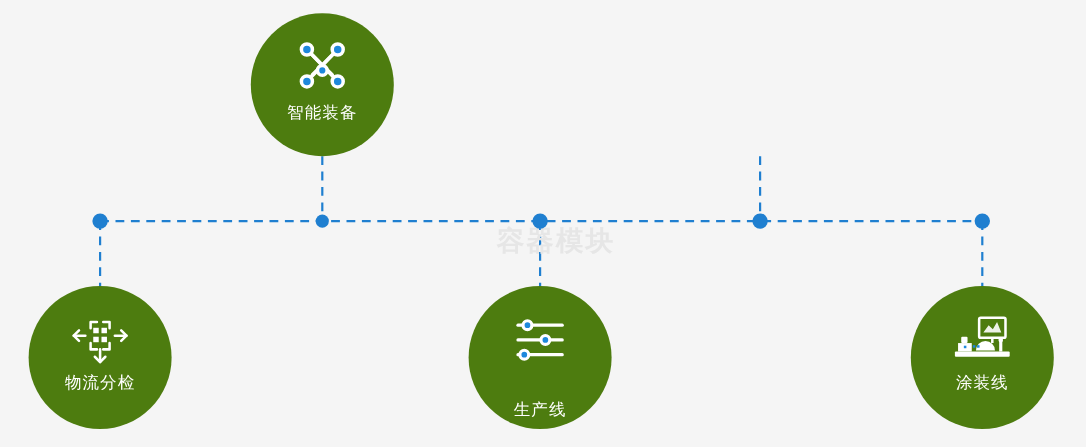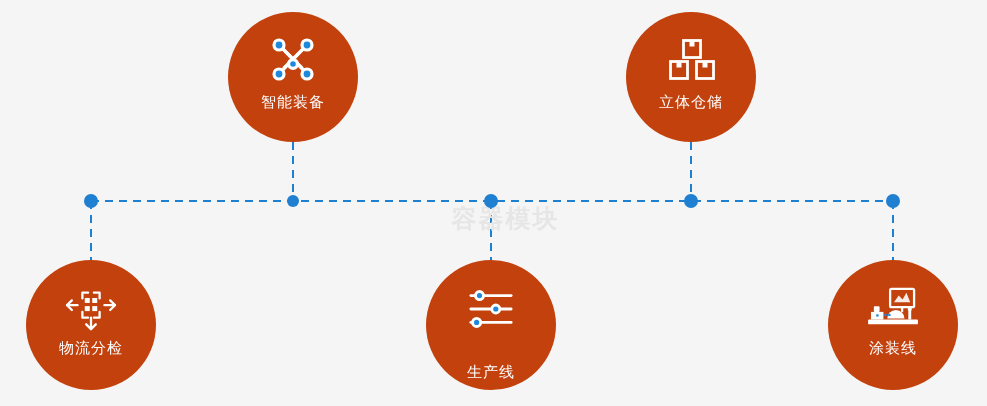--- a/index.html
+++ b/index.html
@@ -52,21 +52,21 @@
     background: #1f7fd0;
     transform: translate(-50%, -50%);
   }
 
   
   .node {
     position: absolute;
     width: 130px;
     height: 130px;
     border-radius: 50%;
-    background: #c2410c;
+    background: #4d7c0f;
     transform: translate(-50%, -50%);
     display: flex;
     flex-direction: column;
     align-items: center;
     justify-content: flex-start;
     box-sizing: border-box;
   }
   .node.up   { padding-top: 22px; }
   .node.down { padding-top: 26px; }
 
@@ -127,35 +127,20 @@
         <circle cx="12" cy="11" r="5"></circle>
         <circle cx="40" cy="11" r="5"></circle>
         <circle cx="12" cy="40" r="5"></circle>
         <circle cx="40" cy="40" r="5"></circle>
         <circle cx="26" cy="30" r="4.4"></circle>
       </g>
     </svg>
     <div class="node-label">智能装备</div>
   </div>
 
-  <div class="node up" style="left:691px; top:77px;">
-    <svg class="node-icon" viewBox="0 0 52 52">
-      <g fill="none" stroke="#ffffff" stroke-width="2.8">
-        <rect x="18.5" y="6.5" width="17" height="17"></rect>
-        <rect x="5.5" y="27.5" width="17" height="17"></rect>
-        <rect x="31.5" y="27.5" width="17" height="17"></rect>
-      </g>
-      <g fill="#ffffff">
-        <rect x="24.5" y="6.5" width="5" height="6"></rect>
-        <rect x="11.5" y="27.5" width="5" height="6"></rect>
-        <rect x="37.5" y="27.5" width="5" height="6"></rect>
-      </g>
-    </svg>
-    <div class="node-label">立体仓储</div>
-  </div>
 
   <div class="node down" style="left:91px; top:325px;">
     <svg class="node-icon" viewBox="0 0 56 48">
       <g fill="none" stroke="#ffffff" stroke-width="2.4" stroke-linecap="round" stroke-linejoin="round">
 
         <polyline points="19,13 19,7 25,7"></polyline>
         <polyline points="31,7 37,7 37,13"></polyline>
         <polyline points="37,27 37,33 31,33"></polyline>
         <polyline points="25,33 19,33 19,27"></polyline>
 

